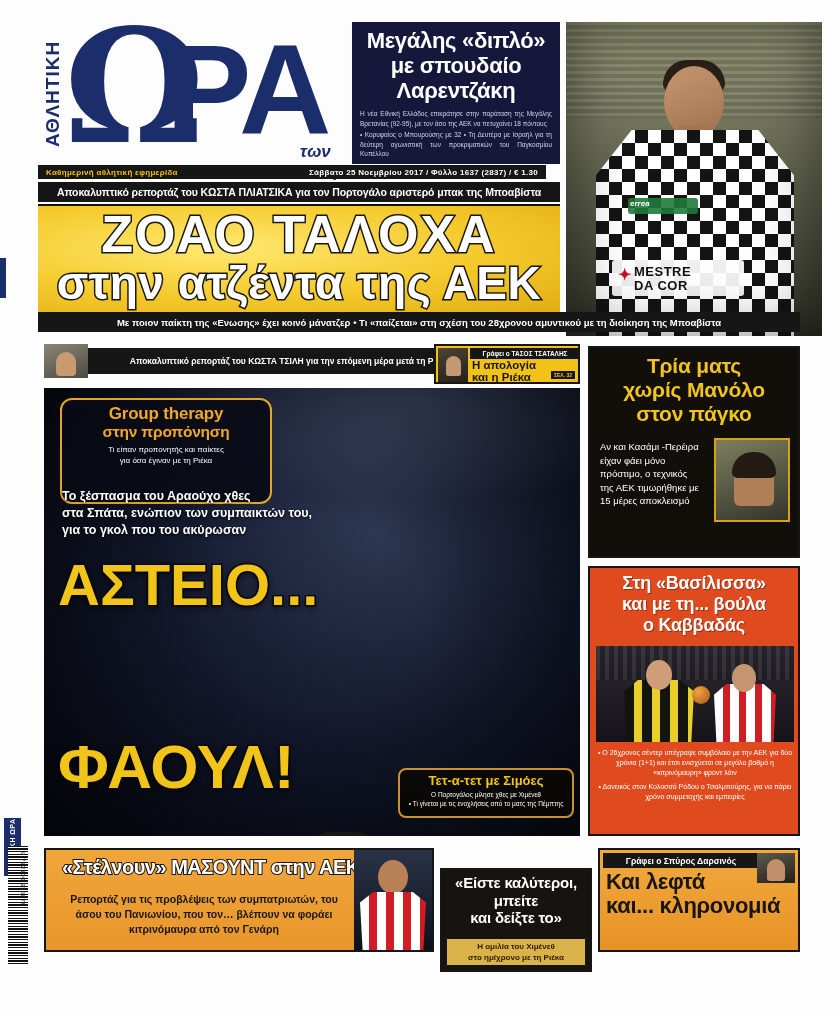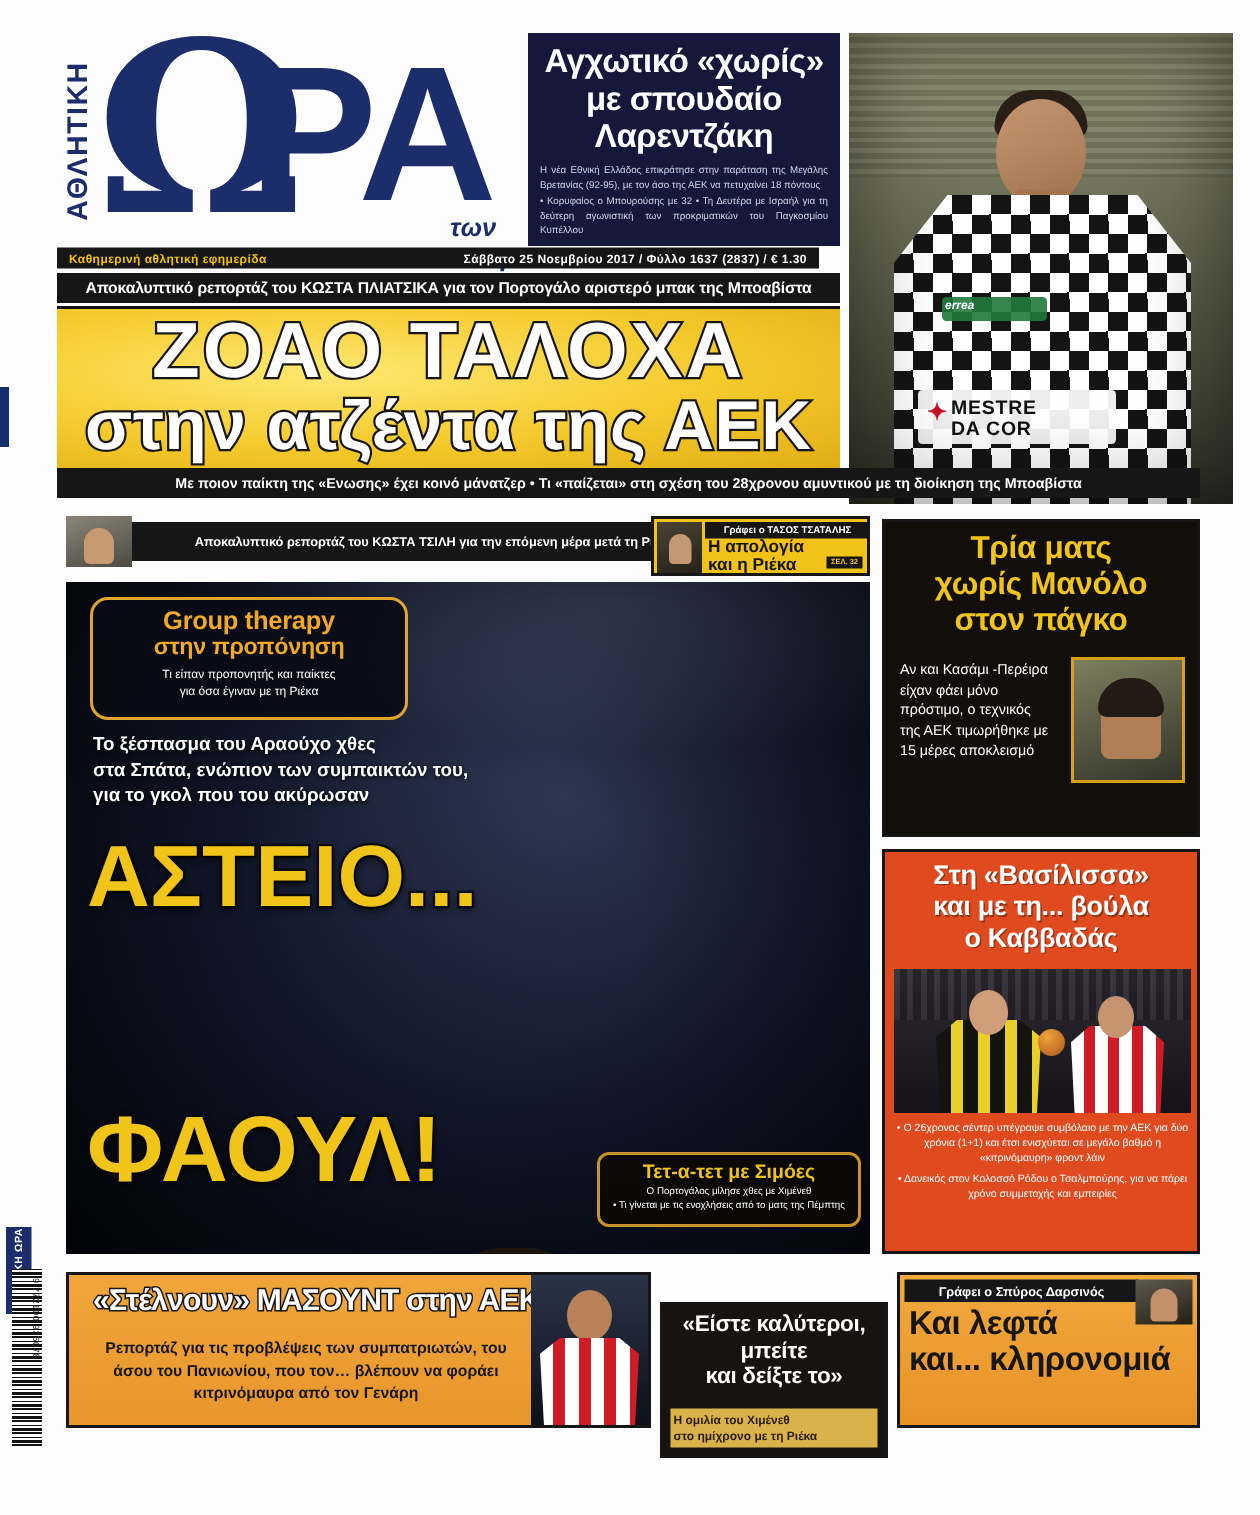--- a/index.html
+++ b/index.html
@@ -284,21 +284,21 @@
     background: #2b2118;
   }
   .mp-vignette {
     position: absolute; inset: 0;
     background: radial-gradient(ellipse at 50% 50%, transparent 30%, rgba(0,0,0,.62) 100%);
   }
 
   
   .gt-box {
     position: absolute; left: 60px; top: 398px;
-    width: 212px; height: 82px;
+    width: 212px; height: 106px;
     background: rgba(8,10,20,.88);
     border: 2px solid #e2a52c; border-radius: 12px;
     padding: 5px 6px;
   }
   .gt-t1 {
     color: #f0a927; font-size: 17px; line-height: 18px; font-weight: bold;
     text-align: center; letter-spacing: -.2px;
   }
   .gt-t2 {
     color: #f0a927; font-size: 15.5px; line-height: 17px; font-weight: bold;
@@ -494,21 +494,21 @@
     padding: 4px 5px;
   }
   .bl2 h3 {
     color: #ffffff; font-size: 15px; line-height: 17.5px; font-weight: bold;
     text-align: center; letter-spacing: -.2px;
   }
   .bl2-sub {
     position: absolute; left: 5px; bottom: 5px; width: 138px;
     background: #d9b24a;
     color: #2a1d06; font-size: 8px; line-height: 11px; font-weight: bold;
-    text-align: left; padding: 2px 2px;
+    text-align: center; padding: 2px 2px;
   }
 
   
   .bl3 {
     position: absolute; left: 598px; top: 848px;
     width: 202px; height: 104px;
     background: linear-gradient(180deg,#f1a93e 0%, #e89226 100%);
     border: 2px solid #161616;
     overflow: hidden;
   }
@@ -568,21 +568,21 @@
     <div class="mast-ton">των σπορ</div>
   </div>
 
   <div class="mast-strip">
     <div class="mast-strip-l">Καθημερινή αθλητική εφημερίδα</div>
     <div class="mast-strip-r">Σάββατο 25 Νοεμβρίου 2017 / Φύλλο 1637 (2837) / € 1.30</div>
   </div>
 
   <div class="topbox">
     <h2>
-      <span>Αγχωτικό «χωρίς»</span><br>
+      <span>Μεγάλης «διπλό»</span><br>
       <span>με σπουδαίο</span><br>
       <span>Λαρεντζάκη</span>
     </h2>
     <div class="body">
       <p>Η νέα Εθνική Ελλάδος επικράτησε στην παράταση της Μεγάλης Βρετανίας (92-95), με τον άσο της ΑΕΚ να πετυχαίνει 18 πόντους</p>
       <p>• Κορυφαίος ο Μπουρούσης με 32 • Τη Δευτέρα με Ισραήλ για τη δεύτερη αγωνιστική των προκριματικών του Παγκοσμίου Κυπέλλου</p>
     </div>
   </div>
 
   <div class="top-photo">

